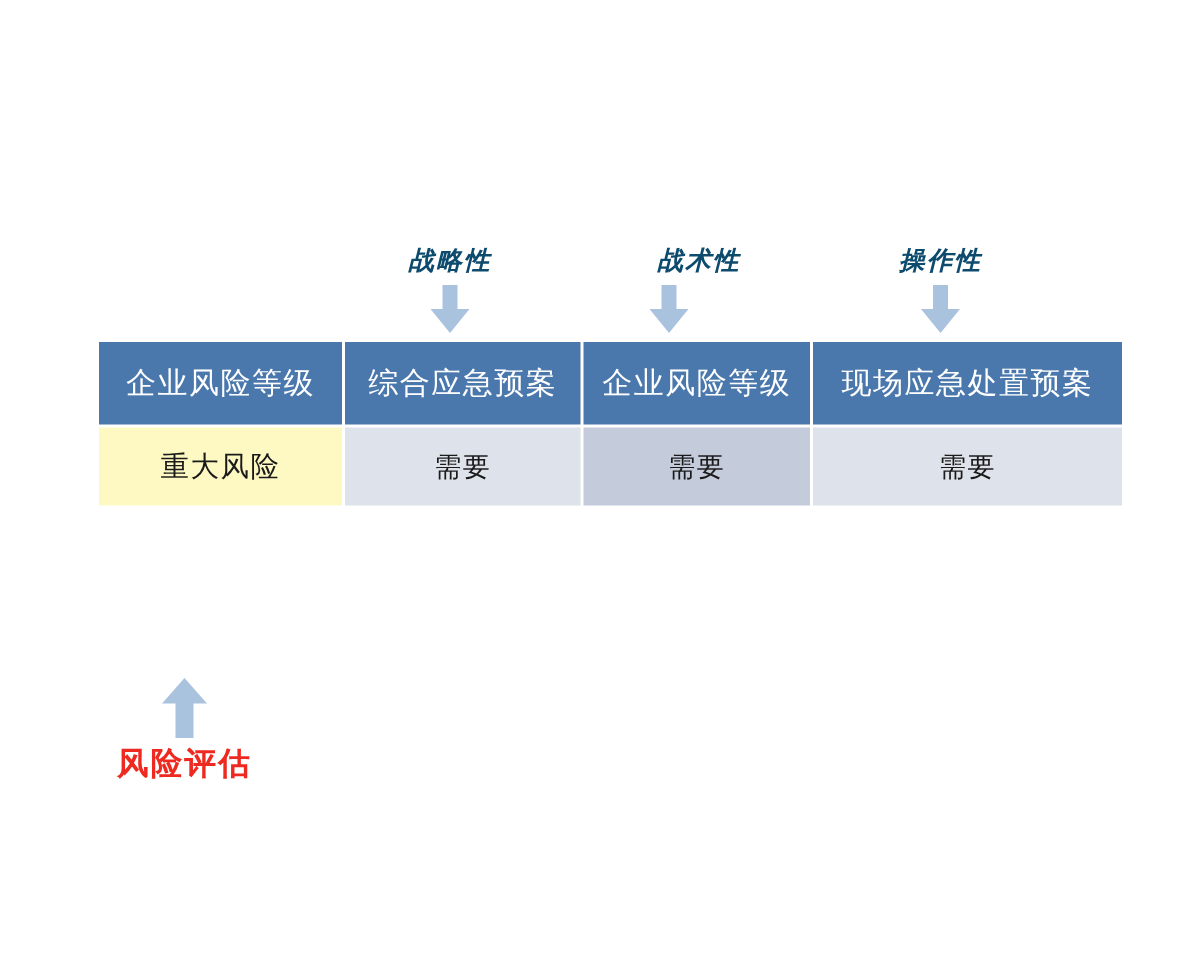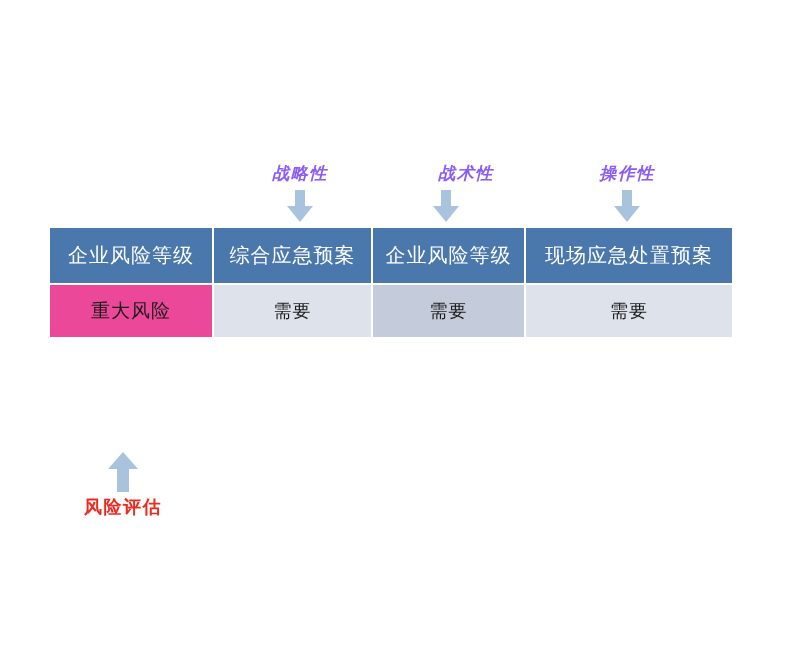--- a/index.html
+++ b/index.html
@@ -22,21 +22,21 @@
     width: 800px;
     height: 650px;
   }
 
   
   .ann-label {
     position: absolute;
     font-family: "Liberation Serif", "DejaVu Serif", serif;
     font-size: 17px;
     font-weight: 600;
-    color: #8b5cf6;
+    color: #0c4a6e;
     letter-spacing: 1.5px;
     white-space: nowrap;
     text-align: center;
     transform: translateX(-50%);
     font-style: italic;
   }
 
   
   .arrow-down {
     position: absolute;
@@ -48,21 +48,21 @@
     position: absolute;
     width: 30px;
     height: 40px;
     transform: translateX(-50%);
   }
   .arrow-down svg, .arrow-up svg { display:block; width:100%; height:100%; }
 
   
   #plan-table {
     position: absolute;
-    left: 48px;
+    left: 64px;
     top: 226px;
     width: 686px;
     border-collapse: separate;
     border-spacing: 2px;
     table-layout: fixed;
   }
   #plan-table td {
     padding: 0;
     text-align: center;
     vertical-align: middle;
@@ -75,41 +75,41 @@
   .col-w4 { width: 206px; }
 
   thead td, .hdr-cell {
     background: #4a78ad;
     color: #ffffff;
     height: 55px;
     font-size: 20px;
     font-weight: 500;
   }
   .rowhead-cell {
-    background: #ec4899;
+    background: #fef9c3;
     color: #1a1a1a;
     height: 52px;
     font-size: 19px;
   }
   .body-cell {
     background: #dee2ea;
     color: #1a1a1a;
     height: 52px;
     font-size: 18px;
     margin-left: 32px;
   }
   .body-cell.accent {
     background: #c4cbdb;
   }
 
   
   .red-caption {
     position: absolute;
     font-family: "Liberation Serif", "DejaVu Serif", serif;
-    font-size: 18px;
+    font-size: 21px;
     font-weight: 700;
     color: #ee2a20;
     letter-spacing: 1.5px;
     white-space: nowrap;
     transform: translateX(-50%);
   }
 </style>
 </head>
 <body>
 

